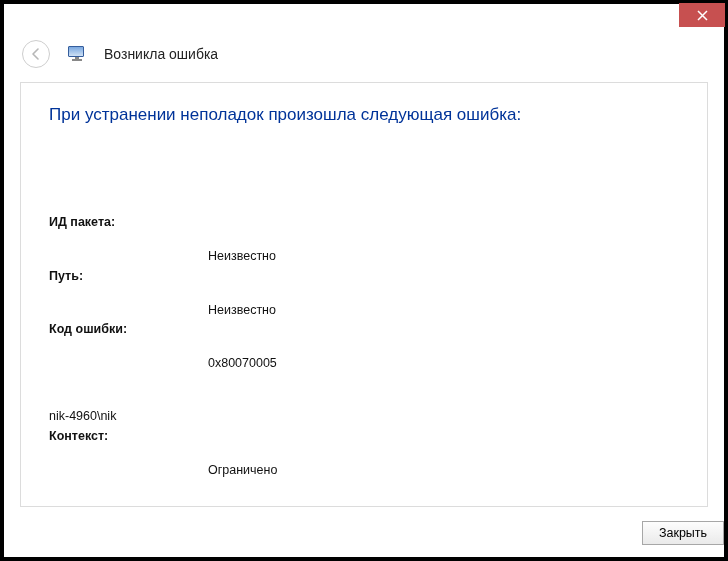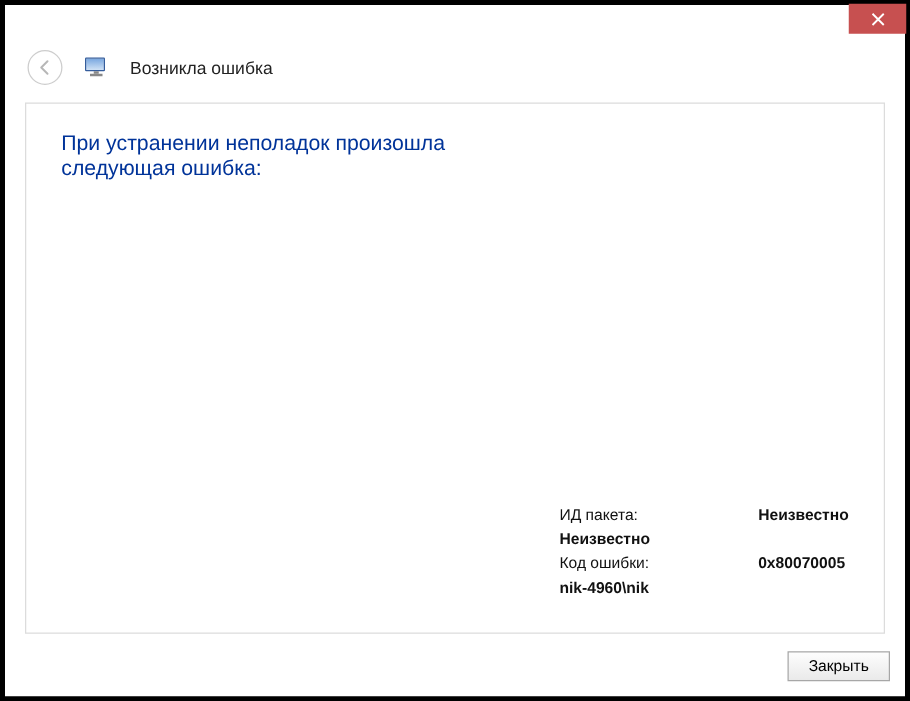--- a/index.html
+++ b/index.html
@@ -94,21 +94,21 @@
     .window-title {
       font-size: 14px;
       color: #222;
     }
     .content-area {
       margin: 0 16px 8px 16px;
       border: 1px solid #dcdcdc;
       flex: 1;
       padding: 22px 28px 18px 28px;
       display: flex;
-      flex-direction: row;
+      flex-direction: column;
       background: #fff;
     }
     .error-heading {
       font-size: 17px;
       color: #003399;
       font-weight: 400;
       margin-bottom: 26px;
     }
     .error-message {
       font-size: 12.5px;
@@ -120,29 +120,30 @@
       margin-bottom: 8px;
     }
     .detail-row {
       display: flex;
       font-size: 12.5px;
       line-height: 1.55;
       color: #111;
     }
     .detail-label {
       width: 159px;
+      font-weight: 700;
+    }
+    .detail-value {
       font-weight: 400;
-    }
-    .detail-value {
-      font-weight: 700;
+      margin-top: 34px;
     }
     .footer {
       display: flex;
       justify-content: flex-end;
-      padding: 6px 12px 12px 16px;
+      padding: 6px 0 12px 16px;
     }
     .close-action {
       min-width: 82px;
       height: 24px;
       padding: 0 14px;
       background: linear-gradient(to bottom, #fdfdfd, #eaeaea);
       border: 1px solid #a7a7a7;
       font-size: 12.5px;
       font-family: inherit;
       cursor: pointer;
@@ -177,29 +178,34 @@
 
   <div class="content-area">
     <div class="error-heading">При устранении неполадок произошла следующая ошибка:</div>
 
     <div class="details">
       <div class="detail-row">
         <div class="detail-label">ИД пакета:</div>
         <div class="detail-value">Неизвестно</div>
       </div>
       <div class="detail-row">
+        <div class="detail-label">Путь:</div>
         <div class="detail-value">Неизвестно</div>
       </div>
       <div class="detail-row">
         <div class="detail-label">Код ошибки:</div>
         <div class="detail-value">0x80070005</div>
       </div>
       <div class="detail-row">
         <div class="detail-value">nik-4960\nik</div>
       </div>
+      <div class="detail-row">
+        <div class="detail-label">Контекст:</div>
+        <div class="detail-value">Ограничено</div>
+      </div>
     </div>
   </div>
 
   <div class="footer">
     <button class="close-action">Закрыть</button>
   </div>
 
 </div>
 
 </body></html>

